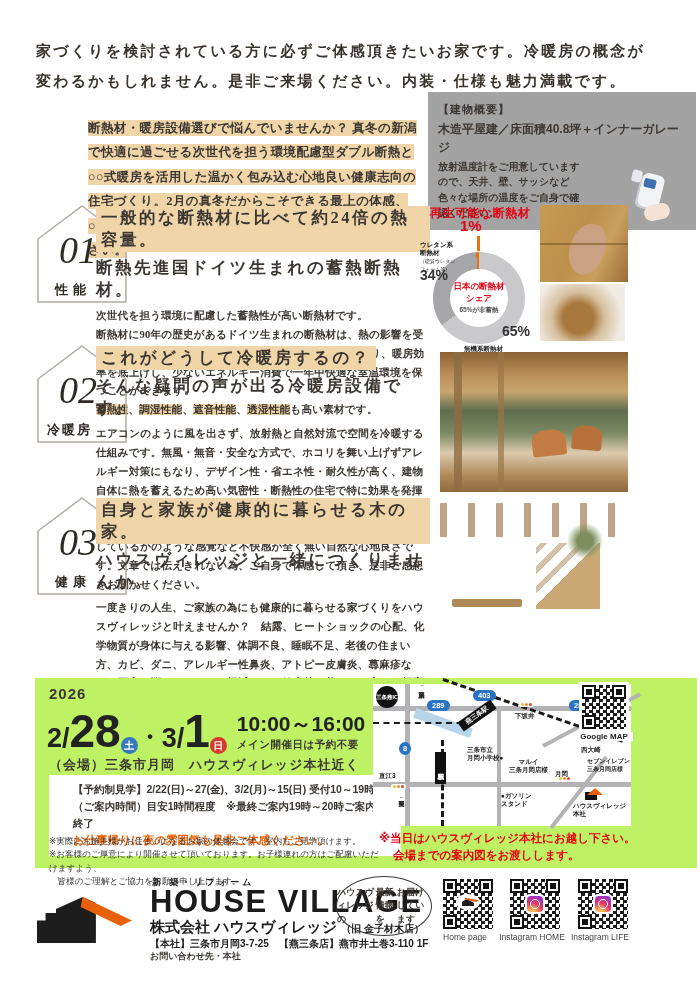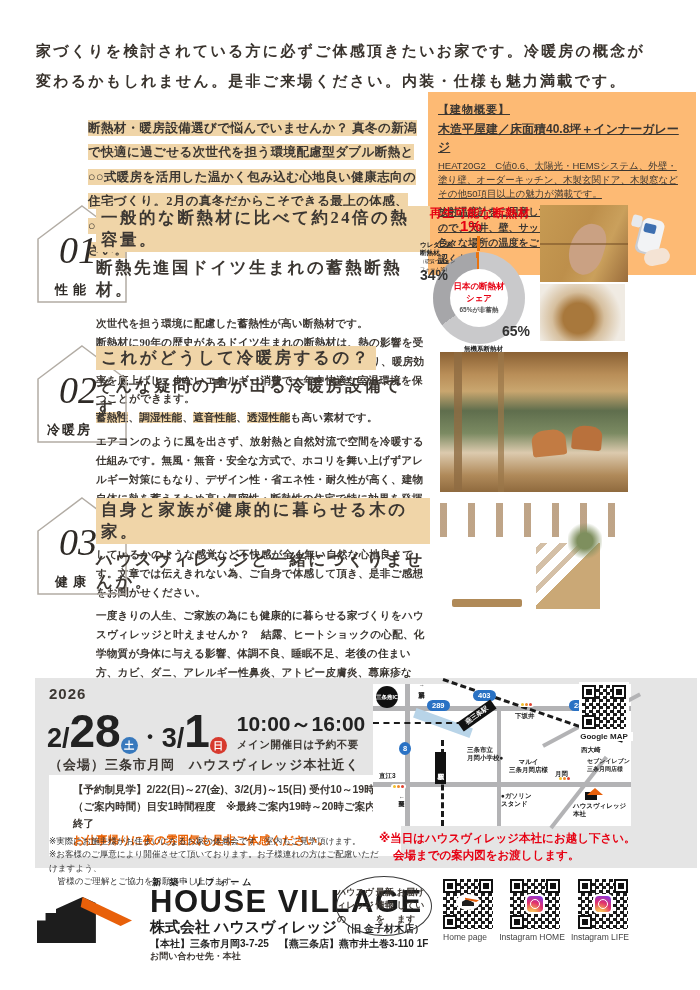--- a/index.html
+++ b/index.html
@@ -7,40 +7,40 @@
        font-family:"Liberation Sans","DejaVu Sans",sans-serif;color:#3c3732;}
   .abs{position:absolute;}
   .serif{font-family:"Liberation Serif","DejaVu Serif",serif;}
   .hl{background:#f0d5a8;}
   
   .hdr{font-size:15px;font-weight:700;letter-spacing:2.2px;line-height:2.0;color:#3a342e;}
   
   .intro{font-size:12.5px;font-weight:700;line-height:1.95;letter-spacing:.4px;}
   .intro span{background:#f0d5a8;padding:1px 0;}
   
-  .bbox{background:#fdba74;padding:9px 10px;font-size:9.5px;line-height:1.5;text-decoration:underline;}
+  .bbox{background:#a3a3a3;padding:9px 10px;font-size:9.5px;line-height:1.5;}
   .bbox .t1{font-size:11px;font-weight:700;letter-spacing:1px;}
   .bbox .t2{font-size:12px;font-weight:700;margin:2px 0 3px;}
   .bbox .t4{font-weight:700;font-size:10px;width:150px;line-height:1.55;}
   
   .sec-h1{display:inline-block;font-size:16.5px;font-weight:700;letter-spacing:2.5px;padding:1px 5px;}
   .sec-h2{font-size:16.5px;font-weight:700;letter-spacing:2.5px;margin-top:5px;}
-  .sec-body{font-size:10.6px;font-weight:600;line-height:1.78;letter-spacing:.2px;margin-top:14px;}
+  .sec-body{font-size:10.6px;font-weight:600;line-height:1.78;letter-spacing:.2px;margin-top:6px;}
   .icon-num{font-size:38px;font-style:italic;line-height:1;color:#2e2a26;}
   .icon-cat{font-size:13px;font-weight:700;letter-spacing:5px;color:#2e2a26;margin-top:10px;}
   .photo{position:absolute;}
   
   .donut-wrap{width:120px;height:158px;}
   .donut{width:92px;height:92px;border-radius:50%;position:absolute;left:13px;top:47px;}
   .donut-hole{position:absolute;left:17px;top:17px;width:58px;height:58px;border-radius:50%;
               background:#fff;display:flex;flex-direction:column;align-items:center;justify-content:center;}
   .red{color:#e60012;}
   .orange-t{color:#e96205;}
   
-  .event{background:#e5e5e5;}
+  .event{background:#bef264;}
   .bignum{font-weight:700;color:#222;}
   .wd{display:inline-block;width:17px;height:17px;border-radius:50%;color:#fff;font-size:10px;
       line-height:17px;text-align:center;font-weight:700;vertical-align:6px;}
   .resv{background:#fff;padding:6px 24px;font-size:10.5px;font-weight:700;line-height:1.6;}
   .notes{font-size:8.6px;line-height:1.55;color:#333;}
   
   .map{background:#fff;}
   .road{position:absolute;background:#b3b3b5;}
   .badge{position:absolute;background:#2a72c4;color:#fff;font-weight:700;font-size:7.5px;
          padding:1px 5px;border-radius:8px;line-height:1.2;}
@@ -70,21 +70,20 @@
   <div>変わるかもしれません。是非ご来場ください。内装・仕様も魅力満載です。</div>
 </div>
 
 <div class="abs serif intro" style="left:88px;top:116px;width:332px;">
   <span>断熱材・暖房設備選びで悩んでいませんか？ 真冬の新潟で快適に過ごせる次世代を担う環境配慮型ダブル断熱と○○式暖房を活用した温かく包み込む心地良い健康志向の住宅づくり。2月の真冬だからこそできる最上の体感、○○をぜひ年に一度のこの機会にご来場の上お確かめください。</span>
 </div>
 
 <div class="abs bbox" style="left:428px;top:92px;width:248px;">
   <div class="t1">【建物概要】</div>
   <div class="t2">木造平屋建／床面積40.8坪＋インナーガレージ</div>
-  <div style="margin-bottom:3px;">HEAT20G2　C値0.6、太陽光・HEMSシステム、外壁・塗り壁、オーダーキッチン、木製玄関ドア、木製窓などその他50項目以上の魅力が満載です。</div>
   <div class="t4">放射温度計をご用意していますので、天井、壁、サッシなど色々な場所の温度をご自身で確認ください。</div>
 
   <div class="abs" style="right:8px;bottom:8px;width:74px;height:52px;">
     <div class="abs" style="left:26px;top:4px;width:22px;height:34px;background:#f2f3f5;border-radius:6px;transform:rotate(14deg);box-shadow:-2px 2px 0 #c9ccd2;"></div>
     <div class="abs" style="left:30px;top:9px;width:12px;height:9px;background:#3e6fb0;border-radius:2px;transform:rotate(14deg);"></div>
     <div class="abs" style="left:18px;top:0px;width:10px;height:12px;background:#e7e9ec;border-radius:3px;transform:rotate(14deg);"></div>
     <div class="abs" style="left:30px;top:34px;width:26px;height:16px;background:#f4e3d4;border-radius:8px;transform:rotate(-12deg);"></div>
   </div>
 </div>
 

